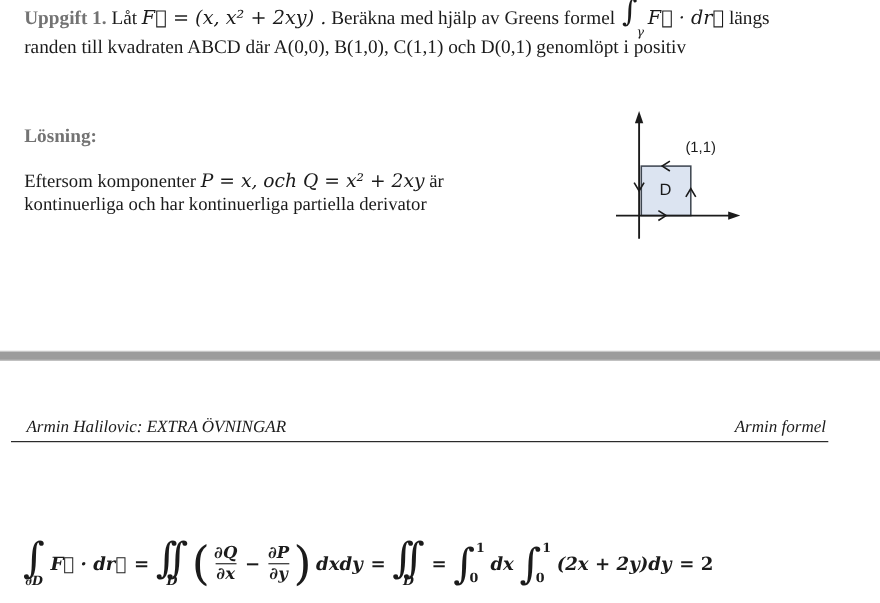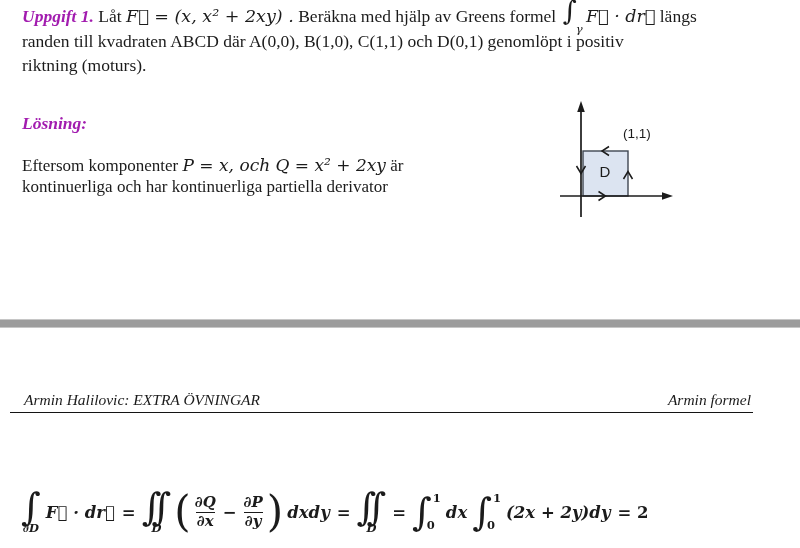--- a/index.html
+++ b/index.html
@@ -8,42 +8,42 @@
     background:#ffffff;
     font-family:"Liberation Serif","DejaVu Serif",serif;
     color:#1b1b1b;
     overflow:hidden;
     position:relative;
   }
   .page{position:absolute;inset:0;}
   .nw{white-space:nowrap;}
   p{margin:0;}
   .b{font-weight:bold;}
-  .blue{color:#a21caf;font-style:italic;}
+  .blue{color:#737373;}
   .m{font-style:italic;font-family:"DejaVu Serif","Liberation Serif",serif;}
 
   
   .problem{position:absolute;left:22px;top:4px;width:760px;font-size:17.5px;line-height:24.5px;}
   .inline-int{display:inline-block;position:relative;width:15px;height:20px;vertical-align:-4px;margin:0 4px 0 2px;}
   .inline-int .isym{position:absolute;top:-9px;left:0;font-size:27px;line-height:27px;font-style:normal;font-family:"DejaVu Serif",serif;}
   .inline-int .isub{position:absolute;bottom:-9px;right:-5px;font-size:11.5px;line-height:11px;}
 
   .sol-label{position:absolute;left:22px;top:92px;font-size:17.5px;margin-top:21px;}
 
   .sol-para{position:absolute;left:22px;top:155px;font-size:17px;line-height:20.5px;}
 
   
   .diagram{position:absolute;left:552px;top:98px;}
   .diagram text{font-family:"Liberation Sans","DejaVu Sans",sans-serif;fill:#1b1b1b;}
 
   
   .divider{position:absolute;left:0;top:319px;width:800px;height:7px;background:#9c9c9c;border-top:1px solid #c6c6c6;border-bottom:1px solid #c6c6c6;}
 
   
-  .pageheader{position:absolute;left:10px;top:391px;width:727px;display:flex;justify-content:space-between;align-items:flex-end;border-bottom:1.8px solid #141414;padding:0 2px 3px 14px;font-style:italic;font-size:15.5px;}
+  .pageheader{position:absolute;left:10px;top:380px;width:727px;display:flex;justify-content:space-between;align-items:flex-end;border-bottom:1.8px solid #141414;padding:0 2px 3px 14px;font-style:italic;font-size:15.5px;}
 
   .body2{position:absolute;left:24px;top:437px;font-size:17.5px;}
 
   
   .formula{position:absolute;left:21px;top:482px;height:60px;display:flex;align-items:center;gap:4px;font-family:"DejaVu Serif","Liberation Serif",serif;}
   .f-tok{font-style:italic;font-weight:bold;font-size:16.5px;padding:0 1px;}
   .f-eq{font-style:normal;font-weight:bold;font-size:16.5px;padding:0 2px;}
   .bigint{display:inline-flex;flex-direction:column;align-items:center;}
   .isym40{font-size:38px;line-height:33px;font-style:normal;font-weight:normal;}
   .dsym{display:inline-flex;}
@@ -66,21 +66,20 @@
     <p class="nw">
       <span class="blue b">Uppgift 1.</span>
       <span>Låt</span>
       <span class="m">F⃗ = (x,  x² + 2xy) .</span>
       <span>Beräkna med hjälp av Greens formel</span>
       <span class="inline-int"><span class="isym">∫</span><span class="isub m">γ</span></span>
       <span class="m">F⃗ · dr⃗</span>
       <span>längs</span>
     </p>
     <p class="nw">randen till kvadraten ABCD där  A(0,0), B(1,0), C(1,1) och D(0,1) genomlöpt i positiv</p>
-    <p class="nw">riktning (moturs).</p>
   </div>
 
   <div class="sol-label blue b">Lösning:</div>
 
   <div class="sol-para">
     <p class="nw">
       <span>Eftersom komponenter</span>
       <span class="m">P = x,  och  Q = x² + 2xy</span>
       <span>är</span>
     </p>

